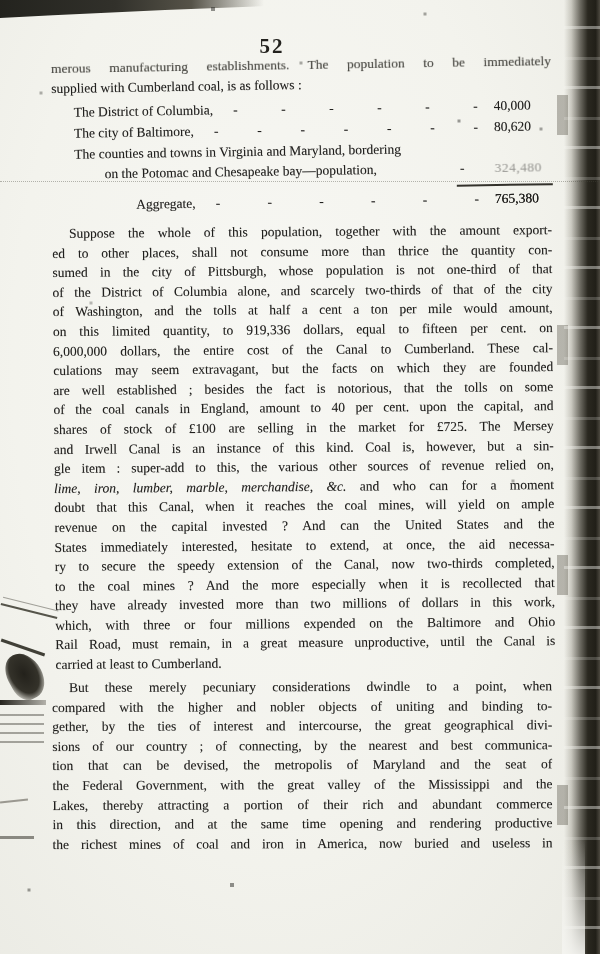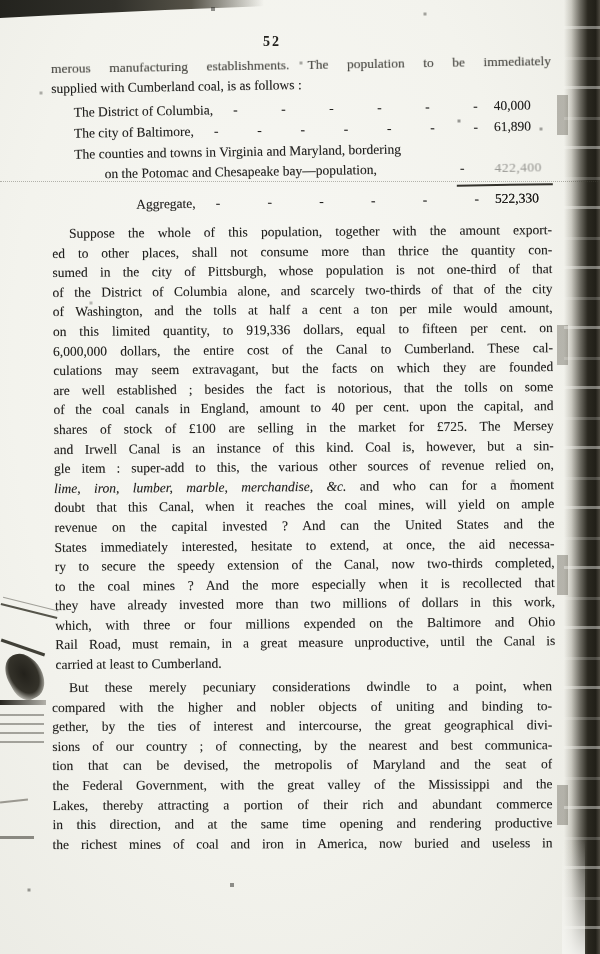--- a/index.html
+++ b/index.html
@@ -62,21 +62,21 @@
     background:rgba(55,52,44,.55); }
   .speckles { position:absolute; left:0; top:0; width:2px; height:2px;
     box-shadow: 212px 8px 0 1px rgba(40,40,36,.5), 424px 13px 0 .5px rgba(40,40,36,.4),
       300px 62px 0 .5px rgba(50,50,44,.4), 458px 120px 0 .5px rgba(40,40,36,.45),
       40px 92px 0 .5px rgba(40,40,36,.35), 540px 128px 0 .5px rgba(40,40,36,.4),
       90px 302px 0 .5px rgba(40,40,36,.3), 512px 480px 0 .5px rgba(40,40,36,.35),
       231px 884px 0 1px rgba(40,40,36,.5), 28px 889px 0 .5px rgba(40,40,36,.45); }
   
   .pageno {
     position:absolute; top:34px; left:250px; width:44px; text-align:center;
-    font-size:14px; font-weight:bold; letter-spacing:2px; color:#23221e;
+    font-size:21px; font-weight:bold; letter-spacing:2px; color:#23221e;
   }
   .content { position:absolute; left:52px; top:58px; width:500px;
     text-shadow:.2px .2px 0 rgba(30,30,28,.35); }
   .line { font-size:13.5px; line-height:19.6px; }
   .jline { text-align:justify; height:19.6px; overflow:hidden; }
   .jline::after { content:""; display:inline-block; width:100%; height:0; }
   .indent { text-indent:17px; }
   .ital { font-style:italic; }
   .worn { color:#4c4b45; filter:blur(.25px); }
   .head-block { transform:rotate(-0.9deg); transform-origin:0 50%; }
@@ -128,35 +128,35 @@
 
       <div class="ptable">
         <div class="prow">
           <span class="lbl lbl-ind">The District of Columbia,</span>
           <span class="dashes">- - - - - -</span>
           <span class="val">40,000</span>
         </div>
         <div class="prow">
           <span class="lbl lbl-ind">The city of Baltimore,</span>
           <span class="dashes">- - - - - - -</span>
-          <span class="val">61,890</span>
+          <span class="val">80,620</span>
         </div>
         <div>
           <div class="line lbl-ind">The counties and towns in Virginia and Maryland, bordering</div>
           <div class="prow">
             <span class="lbl lbl-cont">on the Potomac and Chesapeake bay—population,</span>
             <span class="dashes-single">-</span>
-            <span class="val faint">422,400</span>
+            <span class="val faint">324,480</span>
           </div>
         </div>
         <div class="sumrule"></div>
         <div class="prow">
           <span class="lbl lbl-agg">Aggregate,</span>
           <span class="dashes">- - - - - -</span>
-          <span class="val strong">522,330</span>
+          <span class="val strong">765,380</span>
         </div>
       </div>
     </div>
 
     <div class="para1">
       <div class="line jline indent">Suppose the whole of this population, together with the amount export-</div>
       <div class="line jline">ed to other places, shall not consume more than thrice the quantity con-</div>
       <div class="line jline">sumed in the city of Pittsburgh, whose population is not one-third of that</div>
       <div class="line jline">of the District of Columbia alone, and scarcely two-thirds of that of the city</div>
       <div class="line jline">of Washington, and the tolls at half a cent a ton per mile would amount,</div>

